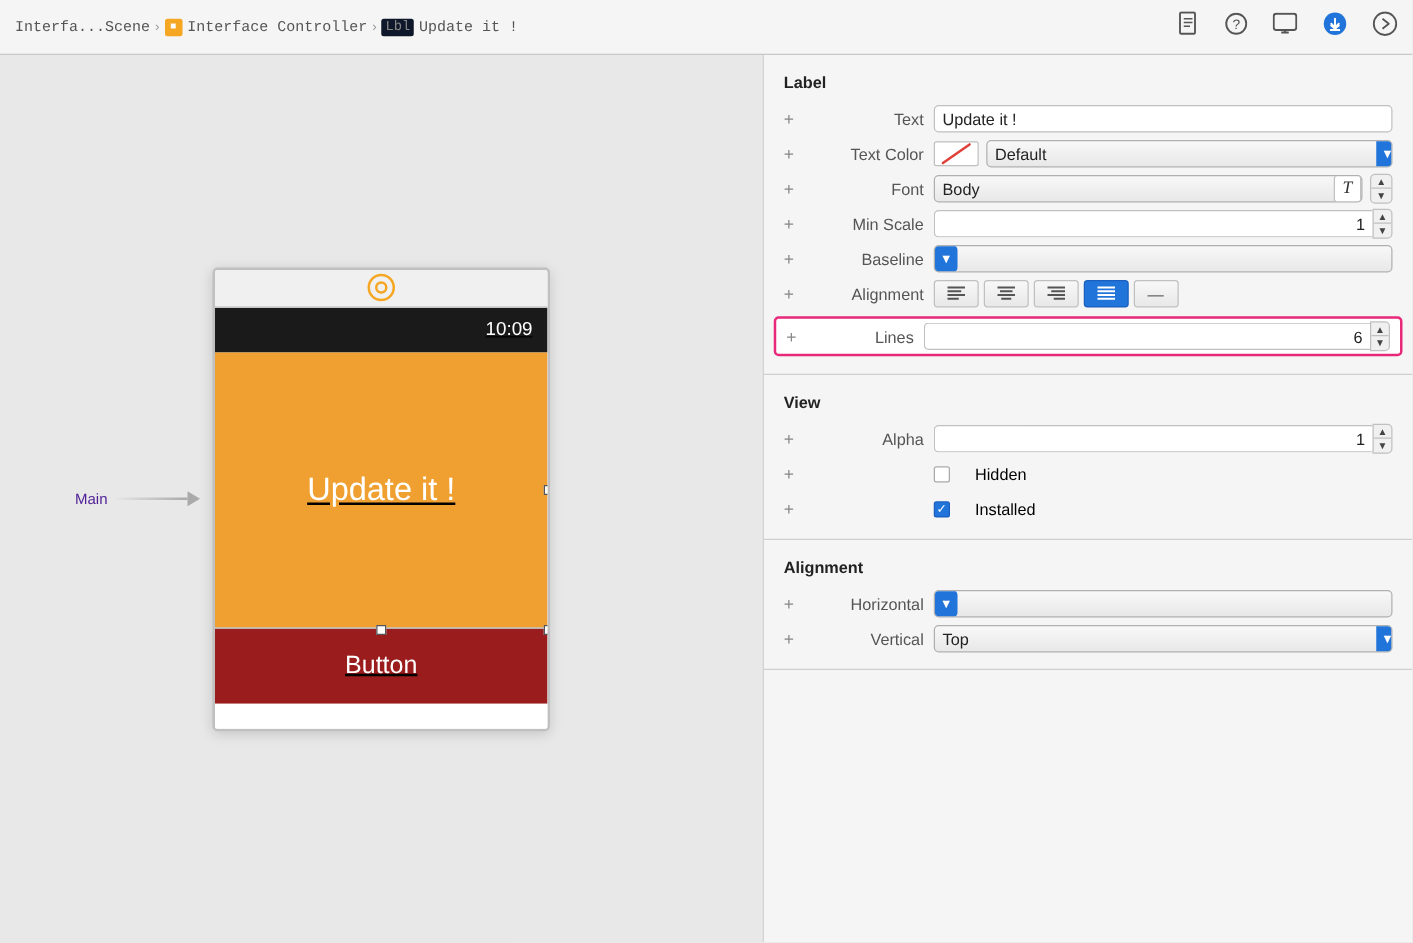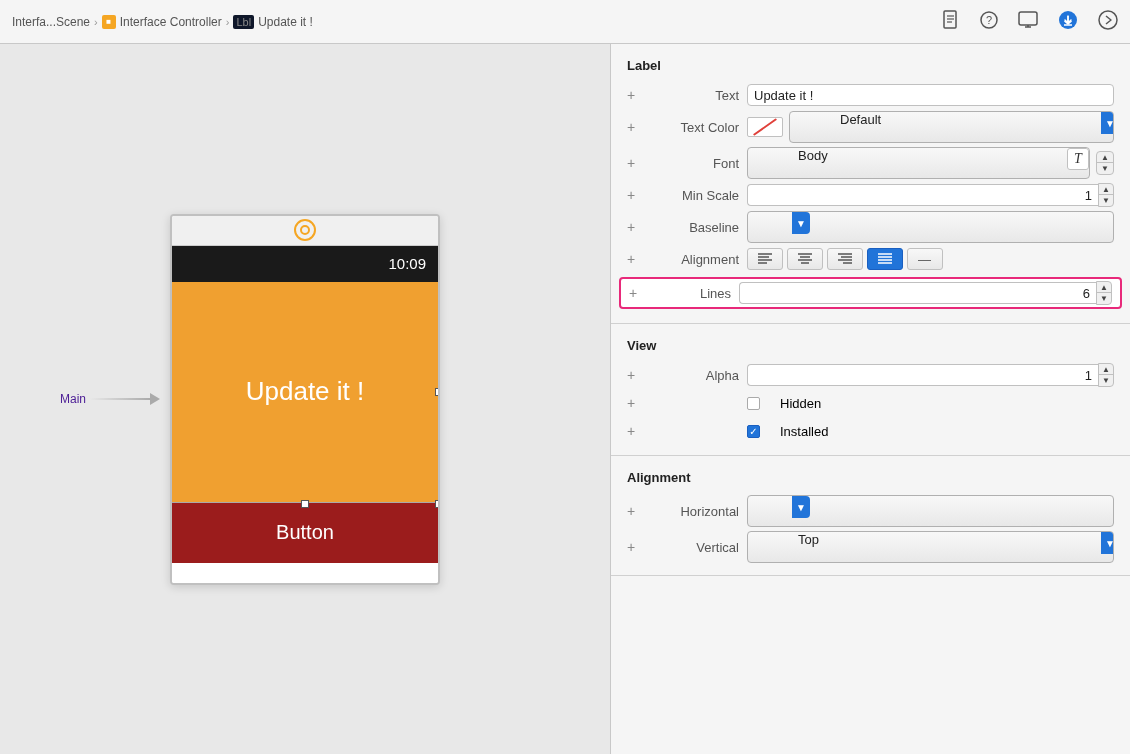--- a/index.html
+++ b/index.html
@@ -33,20 +33,21 @@
       font-size: 12px;
     }
     .breadcrumb-sep {
       color: #999;
       font-size: 11px;
     }
     .breadcrumb-item {
       display: flex;
       align-items: center;
       gap: 4px;
+      font-family: Liberation Mono, monospace;
     }
     .breadcrumb-icon-orange {
       width: 14px;
       height: 14px;
       background: #f5a623;
       border-radius: 2px;
       display: inline-flex;
       align-items: center;
       justify-content: center;
       font-size: 8px;
@@ -121,20 +122,21 @@
 
     
     .device {
       width: 270px;
       background: white;
       border: 2px solid #c0c0c0;
       border-radius: 4px;
       overflow: hidden;
       box-shadow: 0 2px 10px rgba(0,0,0,0.15);
       position: relative;
+      text-decoration: underline;
     }
     .device-header {
       background: #f0f0f0;
       height: 30px;
       display: flex;
       align-items: center;
       justify-content: center;
       border-bottom: 1px solid #ccc;
       position: relative;
     }
@@ -340,28 +342,28 @@
       border-radius: 0 4px 4px 0;
       display: flex;
       align-items: center;
       justify-content: center;
       margin-right: -6px;
       color: white;
       font-size: 10px;
     }
     .dropdown-with-arrow {
       flex: 1;
-      height: 32px;
+      height: 22px;
       border: 1px solid #b0b0b0;
       border-radius: 4px;
       background: linear-gradient(to bottom, #f8f8f8, #e8e8e8);
       display: flex;
+      align-items: center;
       overflow: hidden;
       cursor: pointer;
-      padding-left: 44px;
     }
     .dropdown-text {
       flex: 1;
       padding: 0 6px;
       font-size: 13px;
       color: #222;
     }
 
     
     .color-preview {

